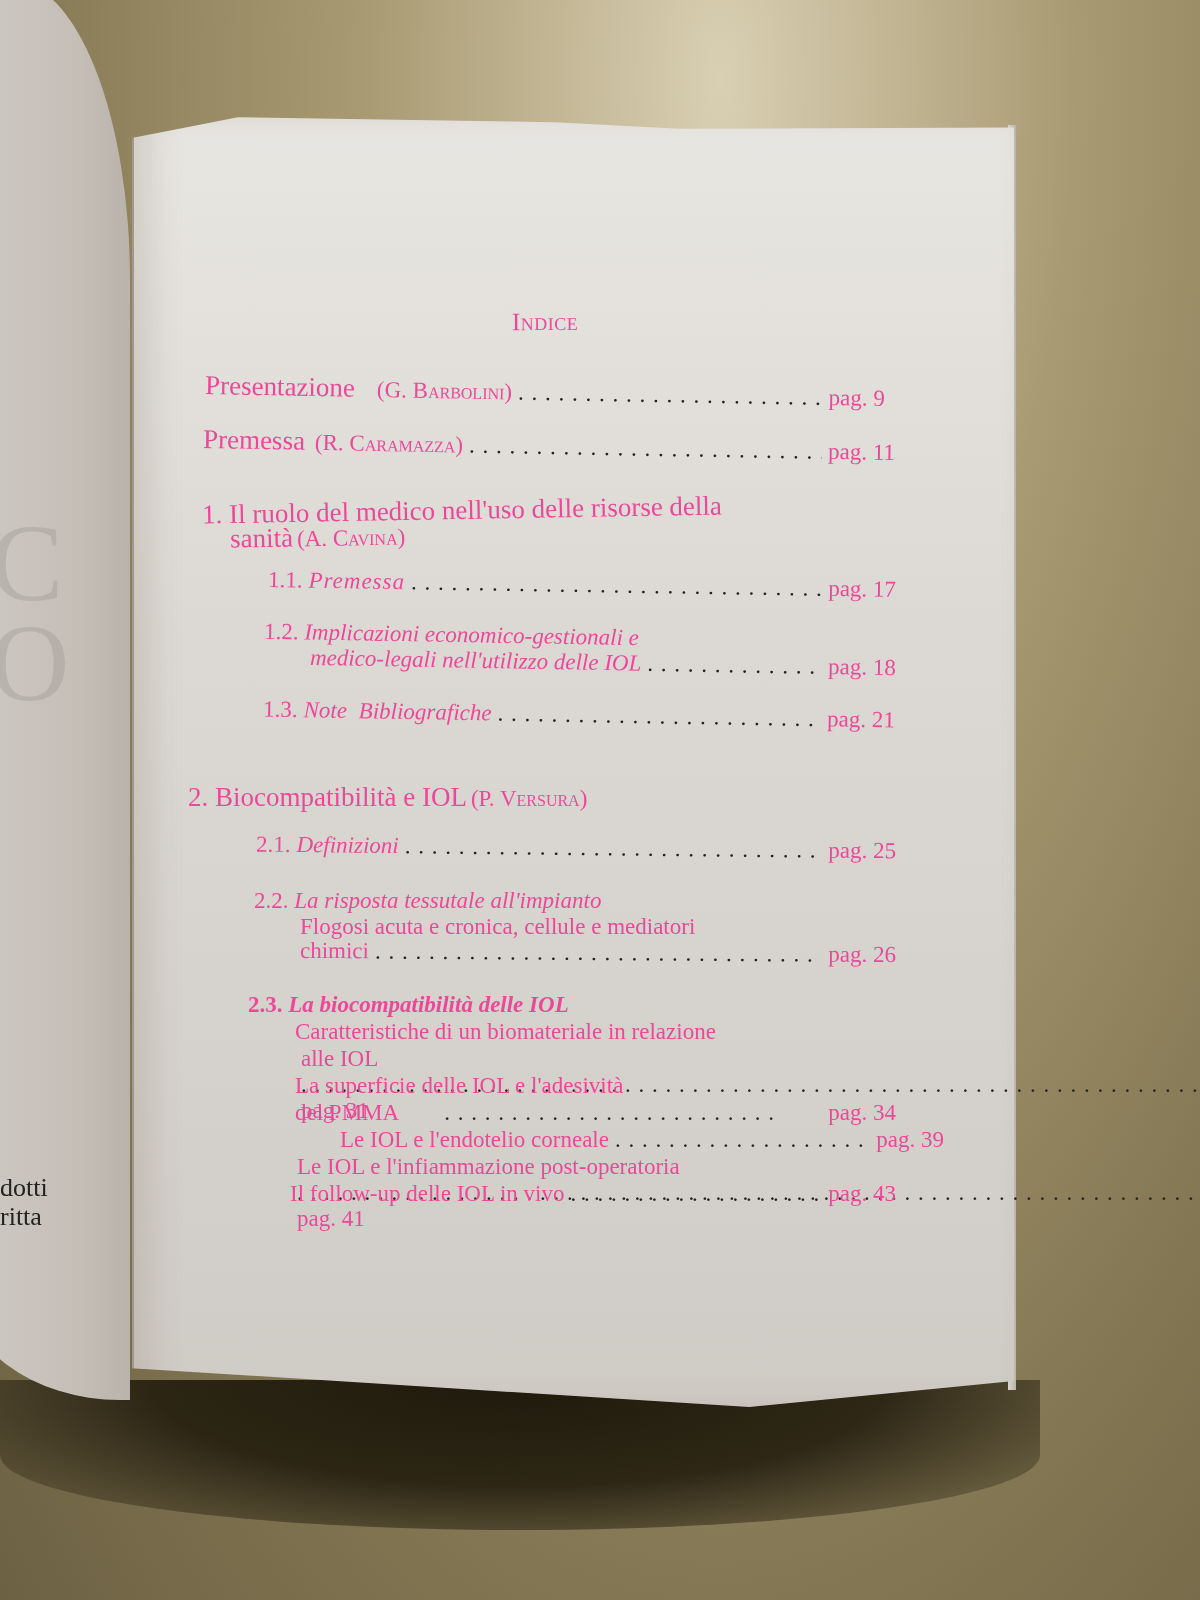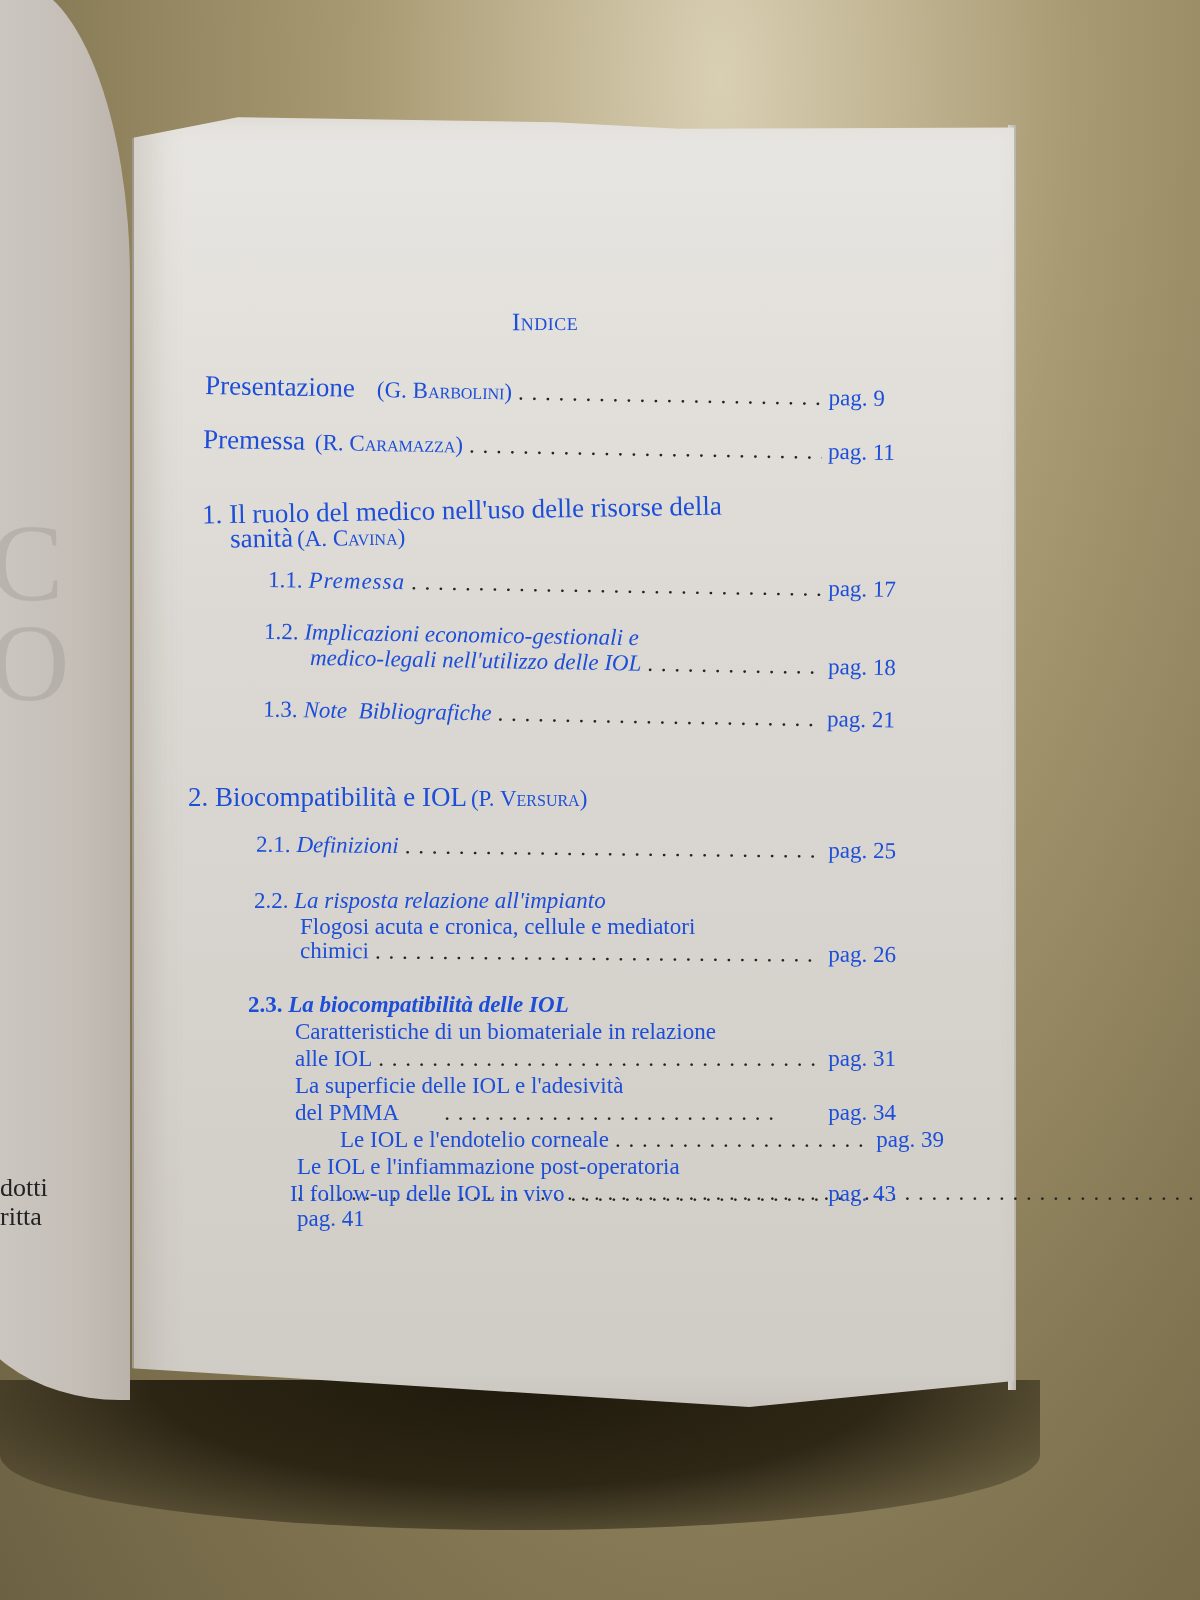--- a/index.html
+++ b/index.html
@@ -30,21 +30,21 @@
       background: linear-gradient(180deg, #e8e6e2 0%, #dcd9d4 40%, #cfcbc5 100%);
       border-left: 2px solid #9e988e;
       border-radius: 18px 0 0 0;
       clip-path: polygon(0 2%, 12% 0.4%, 30% 0.6%, 48% 0.8%, 62% 1.3%, 100% 1.2%, 100% 98%, 70% 100%, 0 97%);
       box-shadow: inset 18px 0 30px rgba(150,140,125,0.25);
     }
     .page-edge {
       position: absolute; left: 1008px; top: 125px; width: 8px; height: 1265px;
       background: linear-gradient(90deg, #d9d6d0, #b8b3ab);
     }
-    .content { position: absolute; left: 0; top: 0; width: 100%; height: 100%; color: #1d4ed8; }
+    .content { position: absolute; left: 0; top: 0; width: 100%; height: 100%; color: #ec4899; }
     .title {
       position: absolute; left: 512px; top: 308px; font-size: 25px; letter-spacing: 0.5px;
       font-variant: small-caps; transform: rotate(-0.3deg);
     }
     .row { position: absolute; display: flex; align-items: baseline; white-space: nowrap; }
     .row .txt { flex: 0 0 auto; }
     .row .dots {
       flex: 1 1 auto; overflow: hidden; margin: 0 6px; letter-spacing: 4px;
       color: #222;
     }
@@ -128,35 +128,35 @@
 
   <div class="row" style="left:256px; top:835px; width:640px; transform:rotate(0.6deg);">
     <span class="txt sz-md">2.1.</span>
     <span class="txt sz-md it" style="margin-left:6px;">Definizioni</span>
     <span class="dots sz-md"></span>
     <span class="pg sz-md">pag. 25</span>
   </div>
 
   <div class="line sz-md" style="left:254px; top:888px;">
     <span>2.2.</span>
-    <span class="it">La risposta relazione all'impianto</span>
+    <span class="it">La risposta tessutale all'impianto</span>
   </div>
   <div class="line sz-md" style="left:300px; top:914px;">Flogosi acuta e cronica, cellule e mediatori</div>
   <div class="row" style="left:300px; top:940px; width:596px; transform:rotate(0.4deg);">
     <span class="txt sz-md">chimici</span>
     <span class="dots sz-md"></span>
     <span class="pg sz-md">pag. 26</span>
   </div>
 
   <div class="line sz-md" style="left:248px; top:992px;font-weight:bold;">
     <span>2.3.</span>
     <span class="it">La biocompatibilità delle IOL</span>
   </div>
   <div class="line sz-md" style="left:295px; top:1019px;">Caratteristiche di un biomateriale in relazione</div>
-  <div class="row" style="left:295px; top:1046px; width:601px;">
+  <div class="row" style="left:295px; top:1046px; width:601px;flex-direction:column;">
     <span class="txt sz-md">alle IOL</span>
     <span class="dots sz-md"></span>
     <span class="pg sz-md">pag. 31</span>
   </div>
   <div class="line sz-md" style="left:295px; top:1073px;">La superficie delle IOL e l'adesività</div>
   <div class="row" style="left:295px; top:1100px; width:601px;gap:39px;">
     <span class="txt sz-md">del PMMA</span>
     <span class="dots sz-md"></span>
     <span class="pg sz-md">pag. 34</span>
   </div>

